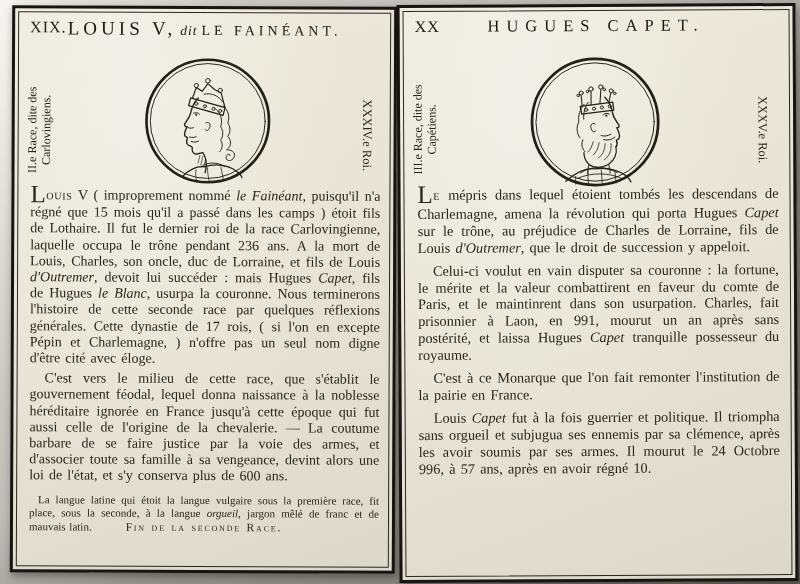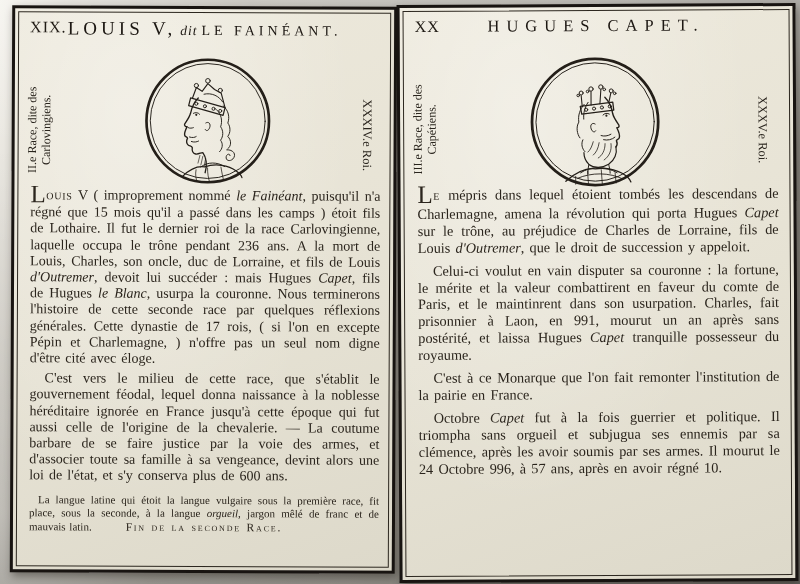--- a/index.html
+++ b/index.html
@@ -173,15 +173,15 @@
       <path stroke-width="1" d="M55 121.5 C65 114.5 80 114.5 92 121.5"></path>
       <path stroke-width=".8" d="M50 125 L50 133 M62 119.5 L63 133 M76 118.5 L77 133 M90 121.5 L91 132"></path>
       <path stroke-width=".9" d="M52 127 C66 121 84 121 98 128"></path>
     </g>
   </svg>
 
   <div class="bodytext">
     <p class="para"><span class="seg-dropcap">L</span><span class="seg-smallcaps">E</span><span> mépris dans lequel étoient tombés les descendans de Charlemagne, amena la révolution qui porta Hugues </span><span class="seg-italic">Capet</span><span> sur le trône, au préjudice de Charles de Lorraine, fils de Louis </span><span class="seg-italic">d'Outremer</span><span>, que le droit de succession y appeloit.</span></p>
     <p class="para indent"><span>Celui-ci voulut en vain disputer sa couronne : la fortune, le mérite et la valeur combattirent en faveur du comte de Paris, et le maintinrent dans son usurpation. Charles, fait prisonnier à Laon, en 991, mourut un an après sans postérité, et laissa Hugues </span><span class="seg-italic">Capet</span><span> tranquille possesseur du royaume.</span></p>
     <p class="para indent"><span>C'est à ce Monarque que l'on fait remonter l'institution de la pairie en France.</span></p>
-    <p class="para indent"><span>Octobre </span><span class="seg-italic">Capet</span><span> fut à la fois guerrier et politique. Il triompha sans orgueil et subjugua ses ennemis par sa clémence, après les avoir soumis par ses armes. Il mourut le 24 Octobre 996, à 57 ans, après en avoir régné 10.</span></p>
+    <p class="para indent"><span>Louis </span><span class="seg-italic">Capet</span><span> fut à la fois guerrier et politique. Il triompha sans orgueil et subjugua ses ennemis par sa clémence, après les avoir soumis par ses armes. Il mourut le 24 Octobre 996, à 57 ans, après en avoir régné 10.</span></p>
   </div>
 </div>
 
 </body></html>

